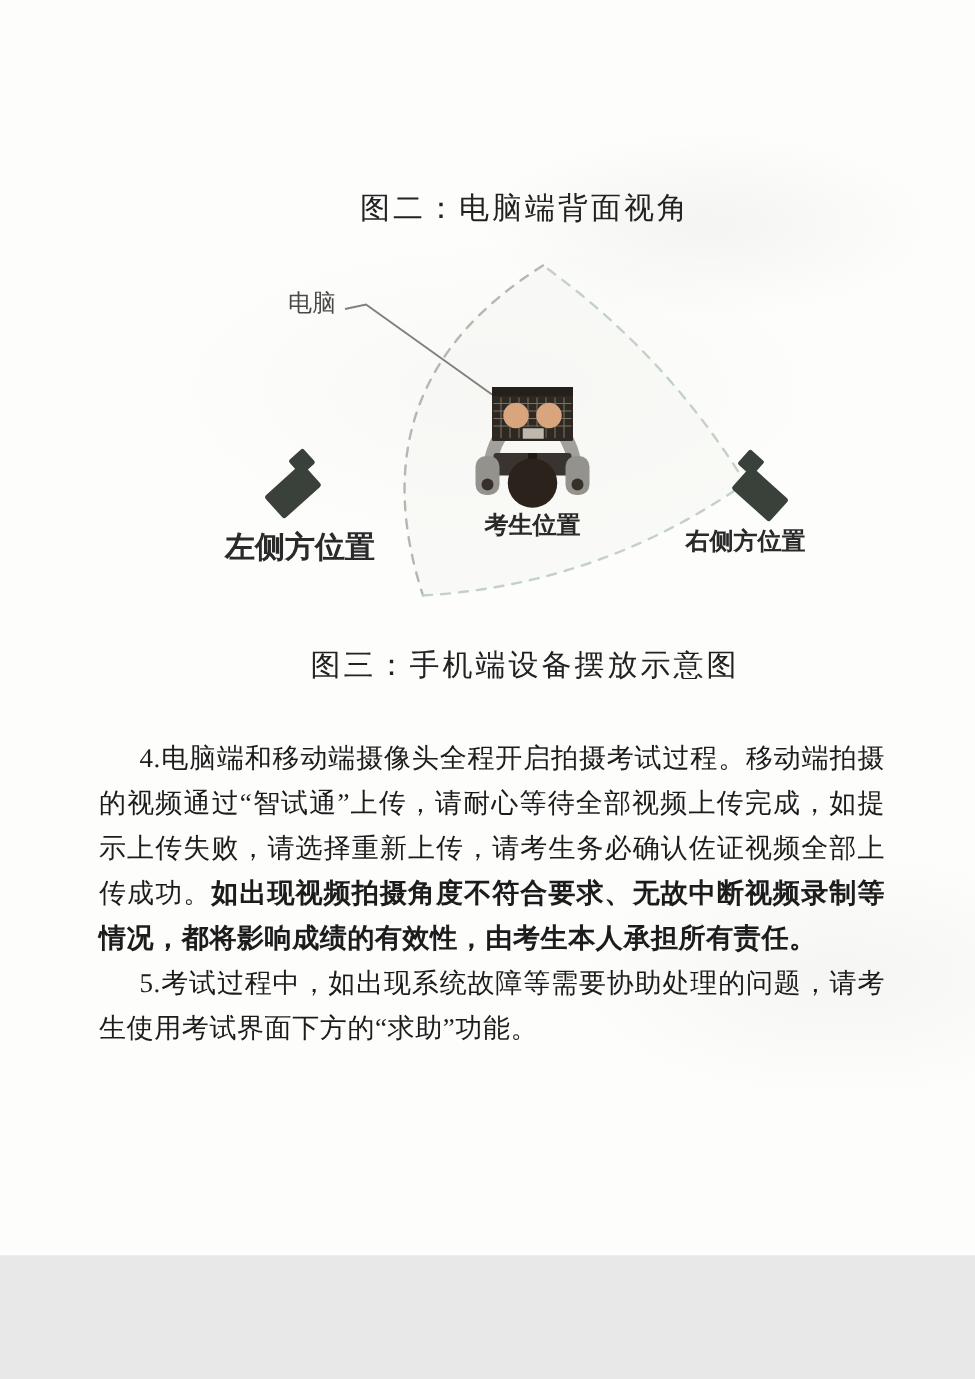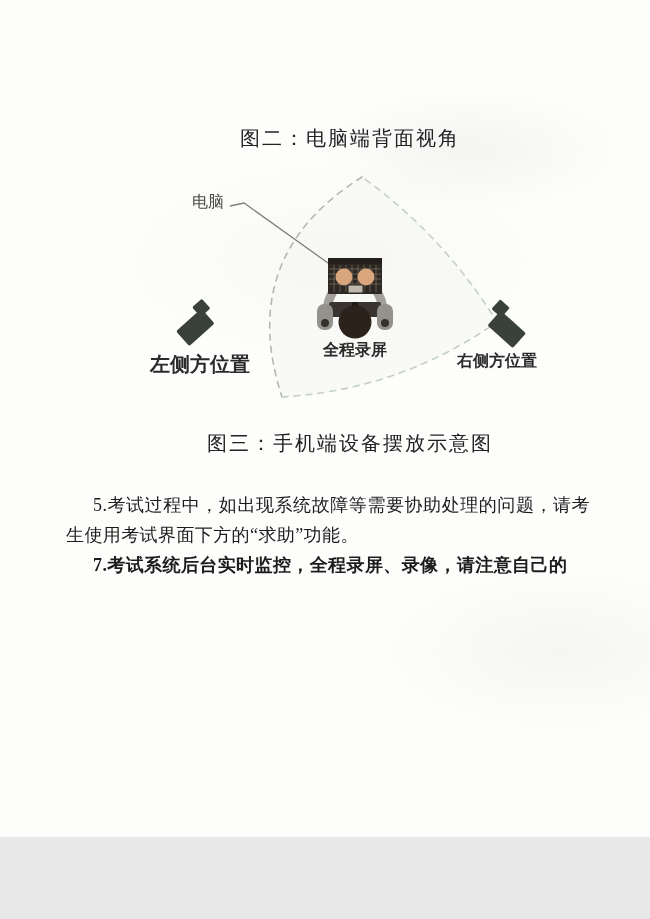--- a/index.html
+++ b/index.html
@@ -100,25 +100,25 @@
       <rect x="0" y="-9" width="34" height="20" rx="2" fill="#3a413a"></rect>
     </g>
 
     <g transform="translate(400,172) rotate(42)">
       <rect x="-42" y="-17" width="13" height="13" rx="1.5" fill="#3a413a"></rect>
       <rect x="-34" y="-9" width="34" height="20" rx="2" fill="#3a413a"></rect>
     </g>
   </svg>
 
   <div class="diag-label" id="computer-label">电脑</div>
-  <div class="diag-label bold" id="examinee-label">全程录屏</div>
+  <div class="diag-label bold" id="examinee-label">考生位置</div>
   <div class="diag-label bold" id="left-pos-label">左侧方位置</div>
   <div class="diag-label bold" id="right-pos-label">右侧方位置</div>
 
   <div class="fig-title" id="fig3-caption">图三：手机端设备摆放示意图</div>
 
   <div class="body-text">
+      <p><span>4.电脑端和移动端摄像头全程开启拍摄考试过程。移动端拍摄的视频通过“智试通”上传，请耐心等待全部视频上传完成，如提示上传失败，请选择重新上传，请考生务必确认佐证视频全部上传成功。</span><span class="b">如出现视频拍摄角度不符合要求、无故中断视频录制等情况，都将影响成绩的有效性，由考生本人承担所有责任。</span></p>
       <p><span>5.考试过程中，如出现系统故障等需要协助处理的问题，请考生使用考试界面下方的“求助”功能。</span></p>
-      <p><span class="b">7.考试系统后台实时监控，全程录屏、录像，请注意自己的</span></p>
     </div>
 
   <div class="page-number">-17-</div>
 </div>
 
 </body></html>

